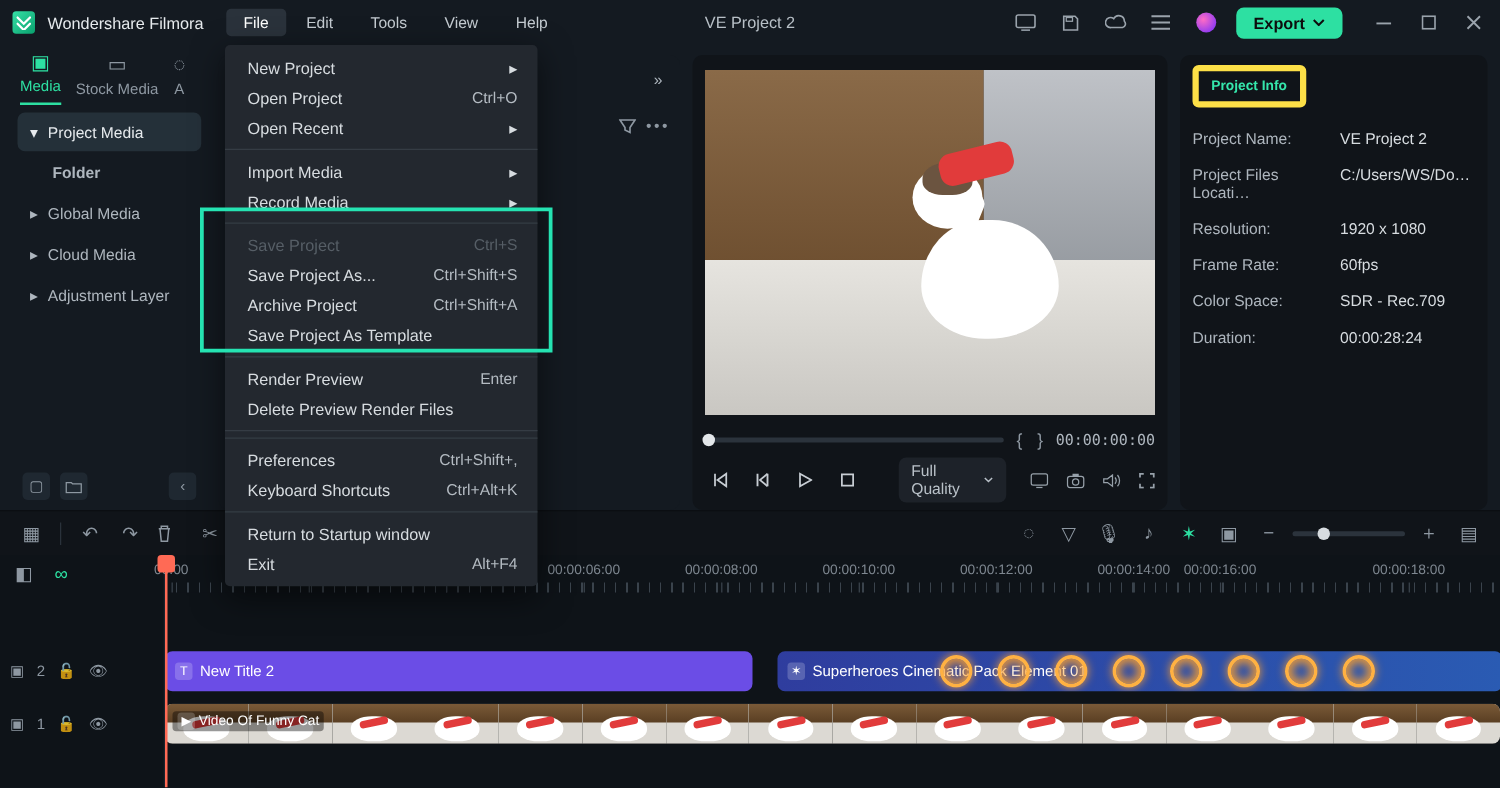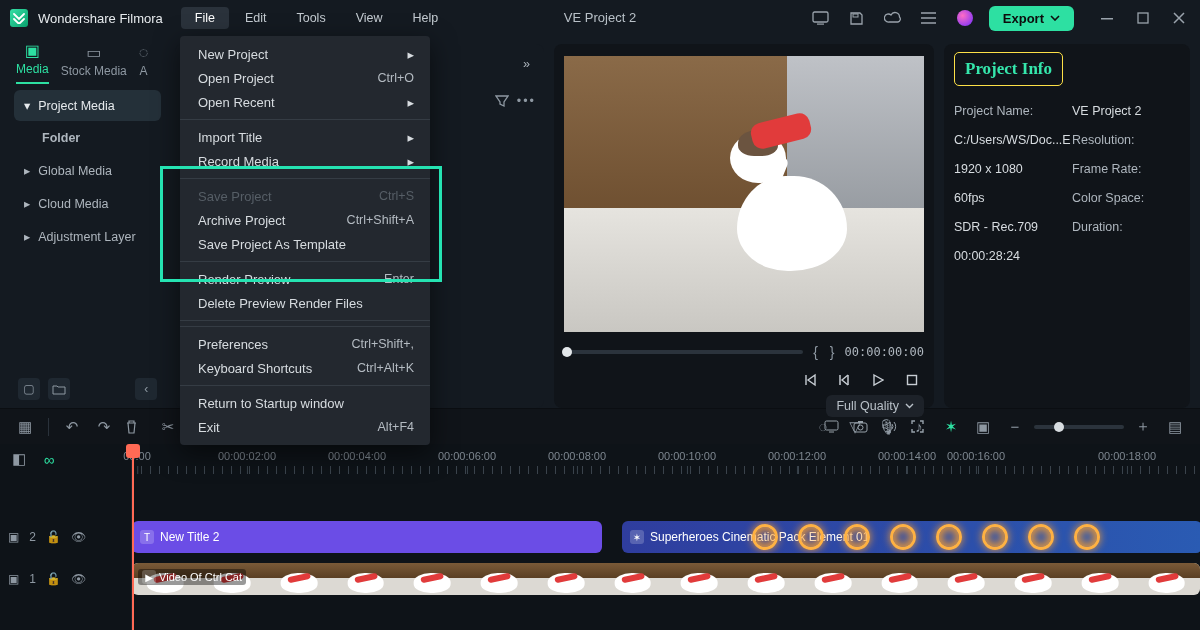--- a/index.html
+++ b/index.html
@@ -65,28 +65,28 @@
   .cat-body{position:absolute;left:48%;bottom:22%;width:110px;height:95px;background:#fff;border-radius:48% 52% 55% 50%/60% 60% 48% 48%;}
   .cat-head{position:absolute;left:46%;bottom:54%;width:56px;height:50px;background:#fff;border-radius:50%;}
   .cat-head::before{content:"";position:absolute;top:-3px;left:8px;width:40px;height:26px;background:#6b5440;border-radius:50% 50% 40% 40%;}
   .cat-band{position:absolute;left:52%;bottom:68%;width:60px;height:26px;background:#e13b3b;border-radius:10px;transform:rotate(-14deg);}
   .cat-paw{position:absolute;left:56%;bottom:48%;width:16px;height:46px;background:#fff;border-radius:10px;transform:rotate(22deg);}
   .progressrow{ height:28px; display:flex; align-items:center; gap:8px; margin-top:6px;}
   .pslider{ flex:1; height:4px; background:#2b333c; border-radius:2px; position:relative;}
   .pslider .knob{ position:absolute; left:0; top:50%; transform:translate(-2px,-50%); width:10px;height:10px;border-radius:50%;background:#e3e7ea;}
   .tc{ color:#aeb6be; font-size:12px; font-family:monospace;}
   .brace{ color:#8e98a2; font-size:14px; padding:0 2px;}
-  .ctrlrow{ height:32px; display:flex; align-items:flex-end; gap:3px; margin-top:2px;flex-direction:column;}
+  .ctrlrow{ height:32px; display:flex; align-items:center; gap:19px; margin-top:2px;}
   .ctrlrow .grp{ display:flex; gap:10px; }
   .ctrlrow .qual{ margin-left:10px; padding:4px 10px; background:#1d2229; border-radius:6px; display:flex; align-items:center; gap:6px; color:#b9c1c8;}
   .ctrlrow .right{ margin-left:auto; display:flex; gap:14px; color:#97a1aa;}
 
   
   .projinfo{ flex:0 0 246px; background:#101419; border-radius:8px; padding:8px 10px;}
-  .pi-title{ display:inline-block; padding:6px 10px; border:1px solid #fde047; border-radius:5px; color:#35e7ac; font-size:17px; font-weight:600;font-family:Liberation Serif, serif;}
+  .pi-title{ display:inline-block; padding:6px 10px; border:5px solid #fde047; border-radius:5px; color:#35e7ac; font-size:11px; font-weight:600;}
   .pi-grid{ margin-top:18px; display:grid; grid-template-columns: 118px 1fr; row-gap:15px; font-size:12.5px; color:#aeb6be;}
   .pi-grid .v{ color:#d7dce0; overflow:hidden; white-space:nowrap; text-overflow:ellipsis;}
 
   
   .tlbar{ height:36px; display:flex; align-items:center; padding:0 14px; gap:10px; color:#8e98a2; background:#101419; border-top:1px solid #0b0e12;}
   .tlbar .sep{ width:1px; height:18px;background:#2a323b; margin:0 2px;}
   .tlbar .grow{ flex:1; }
   .tlbar .zoom{ display:flex; align-items:center; gap:8px;}
   .tlbar .zoom .track{ width:90px;height:4px;background:#2b333c;border-radius:2px;position:relative;}
   .tlbar .zoom .handle{position:absolute;left:28%;top:50%;transform:translate(-50%,-50%);width:10px;height:10px;border-radius:50%;background:#d7dce0;}
@@ -209,31 +209,35 @@
     <div class="dd-row">
         <span>Open Project</span>
         <span class="sc">Ctrl+O</span>
       </div>
     <div class="dd-row">
         <span>Open Recent</span>
         <span class="arrow">▸</span>
       </div>
     <div class="dd-sep"></div>
     <div class="dd-row">
-        <span>Import Title</span>
+        <span>Import Media</span>
         <span class="arrow">▸</span>
       </div>
     <div class="dd-row">
         <span>Record Media</span>
         <span class="arrow">▸</span>
       </div>
     <div class="dd-sep"></div>
     <div class="dd-row disabled">
         <span>Save Project</span>
         <span class="sc">Ctrl+S</span>
+      </div>
+    <div class="dd-row">
+        <span>Save Project As...</span>
+        <span class="sc">Ctrl+Shift+S</span>
       </div>
     <div class="dd-row">
         <span>Archive Project</span>
         <span class="sc">Ctrl+Shift+A</span>
       </div>
     <div class="dd-row">
         <span>Save Project As Template</span>
       </div>
     <div class="dd-sep"></div>
     <div class="dd-row">
@@ -406,20 +410,21 @@
             </span>
         </div>
       </div>
     </div>
 
     <div class="projinfo">
       <div class="pi-title">Project Info</div>
       <div class="pi-grid">
         <div>Project Name:</div>
           <div class="v">VE Project 2</div>
+        <div>Project Files Locati…</div>
           <div class="v">C:/Users/WS/Doc...E</div>
         <div>Resolution:</div>
           <div class="v">1920 x 1080</div>
         <div>Frame Rate:</div>
           <div class="v">60fps</div>
         <div>Color Space:</div>
           <div class="v">SDR - Rec.709</div>
         <div>Duration:</div>
           <div class="v">00:00:28:24</div>
       </div>
@@ -580,19 +585,19 @@
                 </div>
                 <div class="thumb">
                   <div class="tc-cat"></div>
                   <div class="tc-scarf"></div>
                 </div>
                 <div class="thumb">
                   <div class="tc-cat"></div>
                   <div class="tc-scarf"></div>
                 </div>
             </div>
-            <span class="label"><span class="cliptag">▶</span> <span>Video Of Ctrl Cat</span></span>
+            <span class="label"><span class="cliptag">▶</span> <span>Video Of Funny Cat</span></span>
           </div>
         </div>
       </div>
     </div>
   </div>
 </div>
 
 </body></html>

